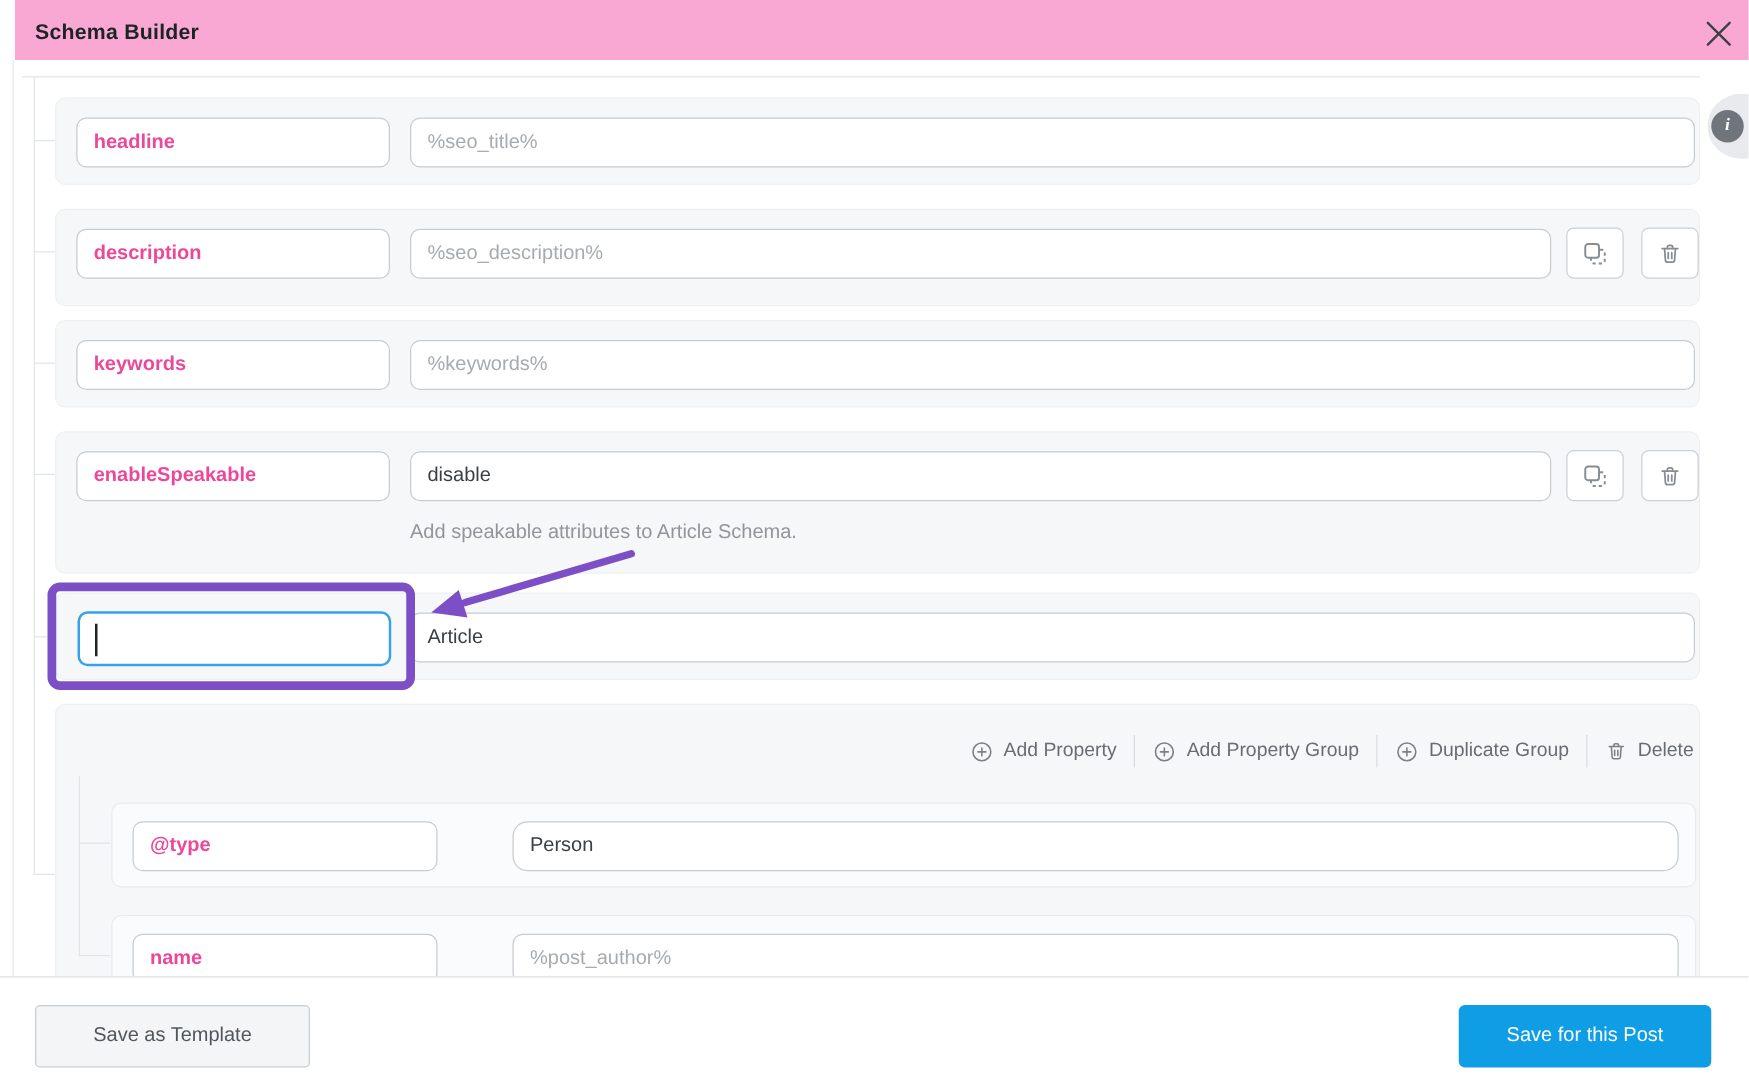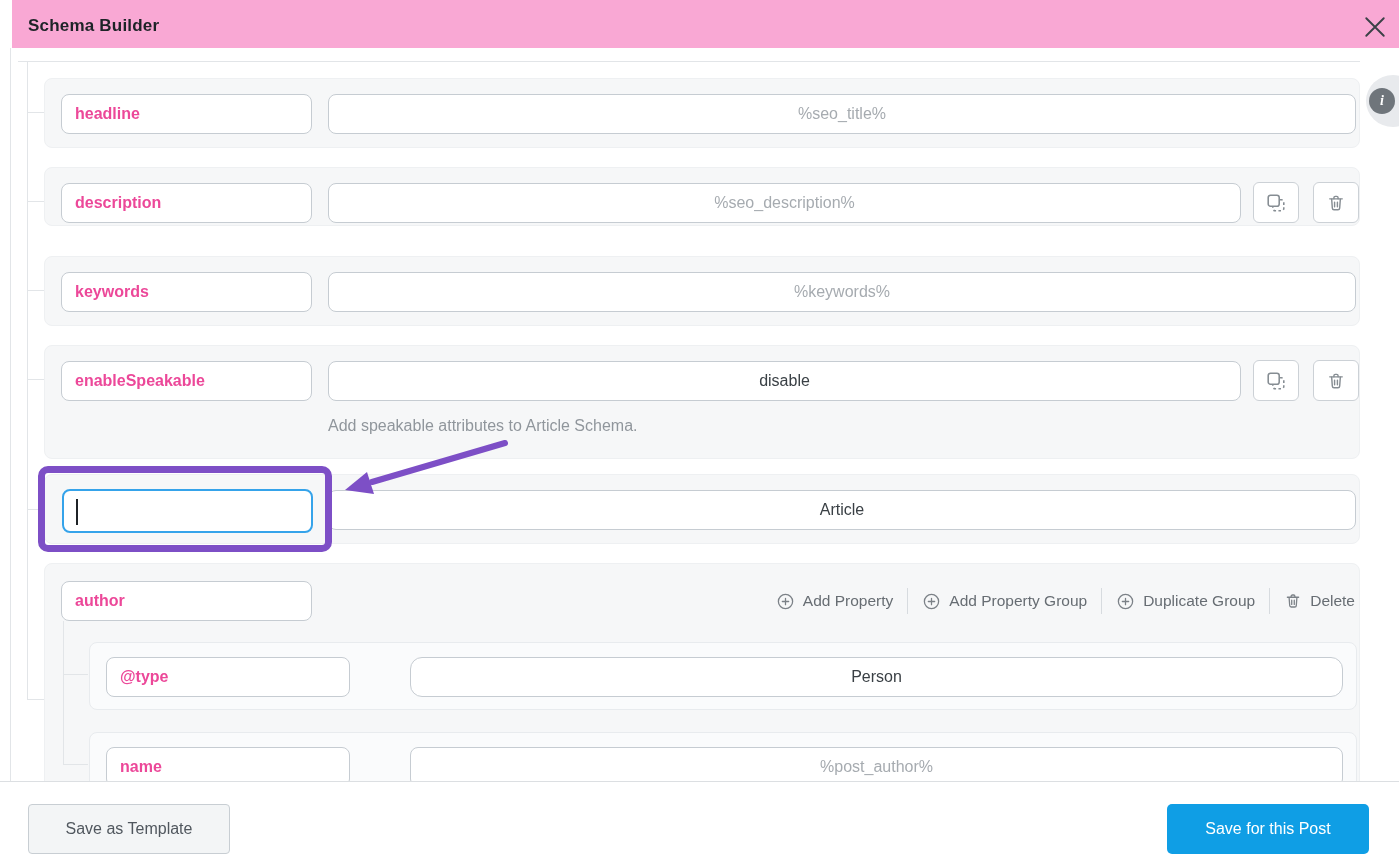--- a/index.html
+++ b/index.html
@@ -15,21 +15,21 @@
   
   .tline { position:absolute; background:#e2e5e8; z-index:5; }
 
   
   .prop-row { position:absolute; left:44px; width:1316px; background:#f6f7f8; border:1px solid #eef0f2; border-radius:8px; z-index:2; }
   .inner-row { position:absolute; left:44px; width:1268px; height:68px; background:#fafbfc; border:1px solid #e8ebee; border-radius:8px; }
 
   input.field { height:40px; border:1px solid #c6ccd2; border-radius:8px; background:#fff; font-family:inherit; font-size:16px; color:#3a4045; padding:0 13px; outline:none; }
   input.field::placeholder { color:#a6abb0; opacity:1; }
   input.key-field { position:absolute; left:16px; top:15px; width:251px; font-weight:700; color:#ec4899; }
-  input.value-field { position:absolute; left:283px; top:15px;text-align:center; }
+  input.value-field { position:absolute; left:283px; top:15px; }
   .w-full { width:1028px; }
   .w-icons { width:913px; }
 
   .icon-btn { position:absolute; top:14px; width:46px; height:41px; background:#fff; border:1px solid #ccd1d6; border-radius:6px; cursor:pointer; display:flex; align-items:center; justify-content:center; }
   .icon-btn.copy { left:1208px; }
   .icon-btn.trash { left:1268px; }
 
   .help-text { position:absolute; left:283px; top:71px; font-size:16px; color:#90969c; }
 
   
@@ -38,21 +38,21 @@
   .caret { position:absolute; left:12px; top:8px; width:2px; height:26px; background:#1f2327; animation:blink 1s steps(1) infinite; }
   @keyframes blink { 50% { opacity:0; } }
 
   
   .group-actions { position:absolute; right:4px; top:17px; height:40px; display:flex; align-items:center; gap:14px; z-index:6; }
   .action-btn { display:flex; align-items:center; gap:8px; background:none; border:none; font-family:inherit; font-size:15.5px; color:#676d73; cursor:pointer; white-space:nowrap; }
   .action-sep { width:1px; height:26px; background:#d7dbdf; }
 
   
   .modal-footer { position:absolute; left:0; top:781px; width:1399px; height:84px; background:#fff; border-top:1px solid #dcdfe2; z-index:10; }
-  .btn-secondary { position:absolute; left:28px; top:22px; width:202px; height:50px; background:#f3f5f6; border:1px solid #c8ced3; border-radius:4px; font-family:inherit; font-size:16px; color:#50575e; cursor:pointer; }
+  .btn-secondary { position:absolute; left:28px; top:22px; width:220px; height:50px; background:#f3f5f6; border:1px solid #c8ced3; border-radius:4px; font-family:inherit; font-size:16px; color:#50575e; cursor:pointer; }
   .btn-primary { position:absolute; left:1167px; top:22px; width:202px; height:50px; background:#0f9ee5; border:none; border-radius:5px; font-family:inherit; font-size:16px; color:#fff; cursor:pointer; }
 
   
   .bubble-outer { position:absolute; left:1366px; top:75px; width:54px; height:52px; border-radius:50%; background:#e8eaed; z-index:8; }
   .bubble-inner { position:absolute; left:1369px; top:88px; width:26px; height:26px; border-radius:50%; background:#6f757b; color:#fff; font-size:14px; font-weight:700; display:flex; align-items:center; justify-content:center; z-index:9; font-family:"Liberation Serif","DejaVu Serif",serif; font-style:italic; }
 
   .arrow-layer { position:absolute; left:0; top:0; width:1399px; height:865px; z-index:20; pointer-events:none; }
 </style>
 </head>
 <body>
@@ -82,21 +82,21 @@
   </button>
 
   <div class="bubble-outer"></div>
   <div class="bubble-inner">i</div>
 
   <div class="prop-row" style="top:78px; height:70px;">
     <input class="field key-field" type="text" value="headline" style="">
     <input class="field value-field w-full" type="text" placeholder="%seo_title%" style="">
   </div>
 
-  <div class="prop-row" style="top:167px; height:59px;">
+  <div class="prop-row" style="top:167px; height:78px;">
     <input class="field key-field" type="text" value="description" style="">
     <input class="field value-field w-icons" type="text" placeholder="%seo_description%" style="">
     <button class="icon-btn copy">
       <svg width="22" height="22" viewBox="0 0 24 24">
         <rect x="8.5" y="8.5" width="12" height="12" rx="2.5" fill="none" stroke="#868d93" stroke-width="1.7" stroke-dasharray="2.8 2.6"></rect>
         <rect x="3.5" y="3.5" width="12" height="12" rx="2.5" fill="#fff" stroke="#868d93" stroke-width="1.7"></rect>
       </svg>
     </button>
     <button class="icon-btn trash">
       <svg width="20" height="20" viewBox="0 0 24 24" fill="none" stroke="#868d93" stroke-width="1.7" stroke-linecap="round" stroke-linejoin="round">
@@ -135,21 +135,20 @@
 
   <div class="prop-row" style="top:474px; height:70px;">
     <input class="field value-field w-full" type="text" value="Article" style="">
   </div>
   <div class="focus-wrap">
     <div class="caret"></div>
   </div>
   <div class="hl-rect"></div>
 
   <div class="prop-row" style="top:563px; height:236px;">
-    <input class="field key-field" style="top: 17px;" type="text" value="author">
 
     <div class="group-actions">
       <button class="action-btn">
         <svg width="19" height="19" viewBox="0 0 24 24" fill="none" stroke="#7b8187" stroke-width="1.6" stroke-linecap="round">
           <circle cx="12" cy="12" r="9"></circle>
             <path d="M12 8v8M8 12h8"></path>
         </svg>
         <span>Add Property</span>
       </button>
       <div class="action-sep"></div>

